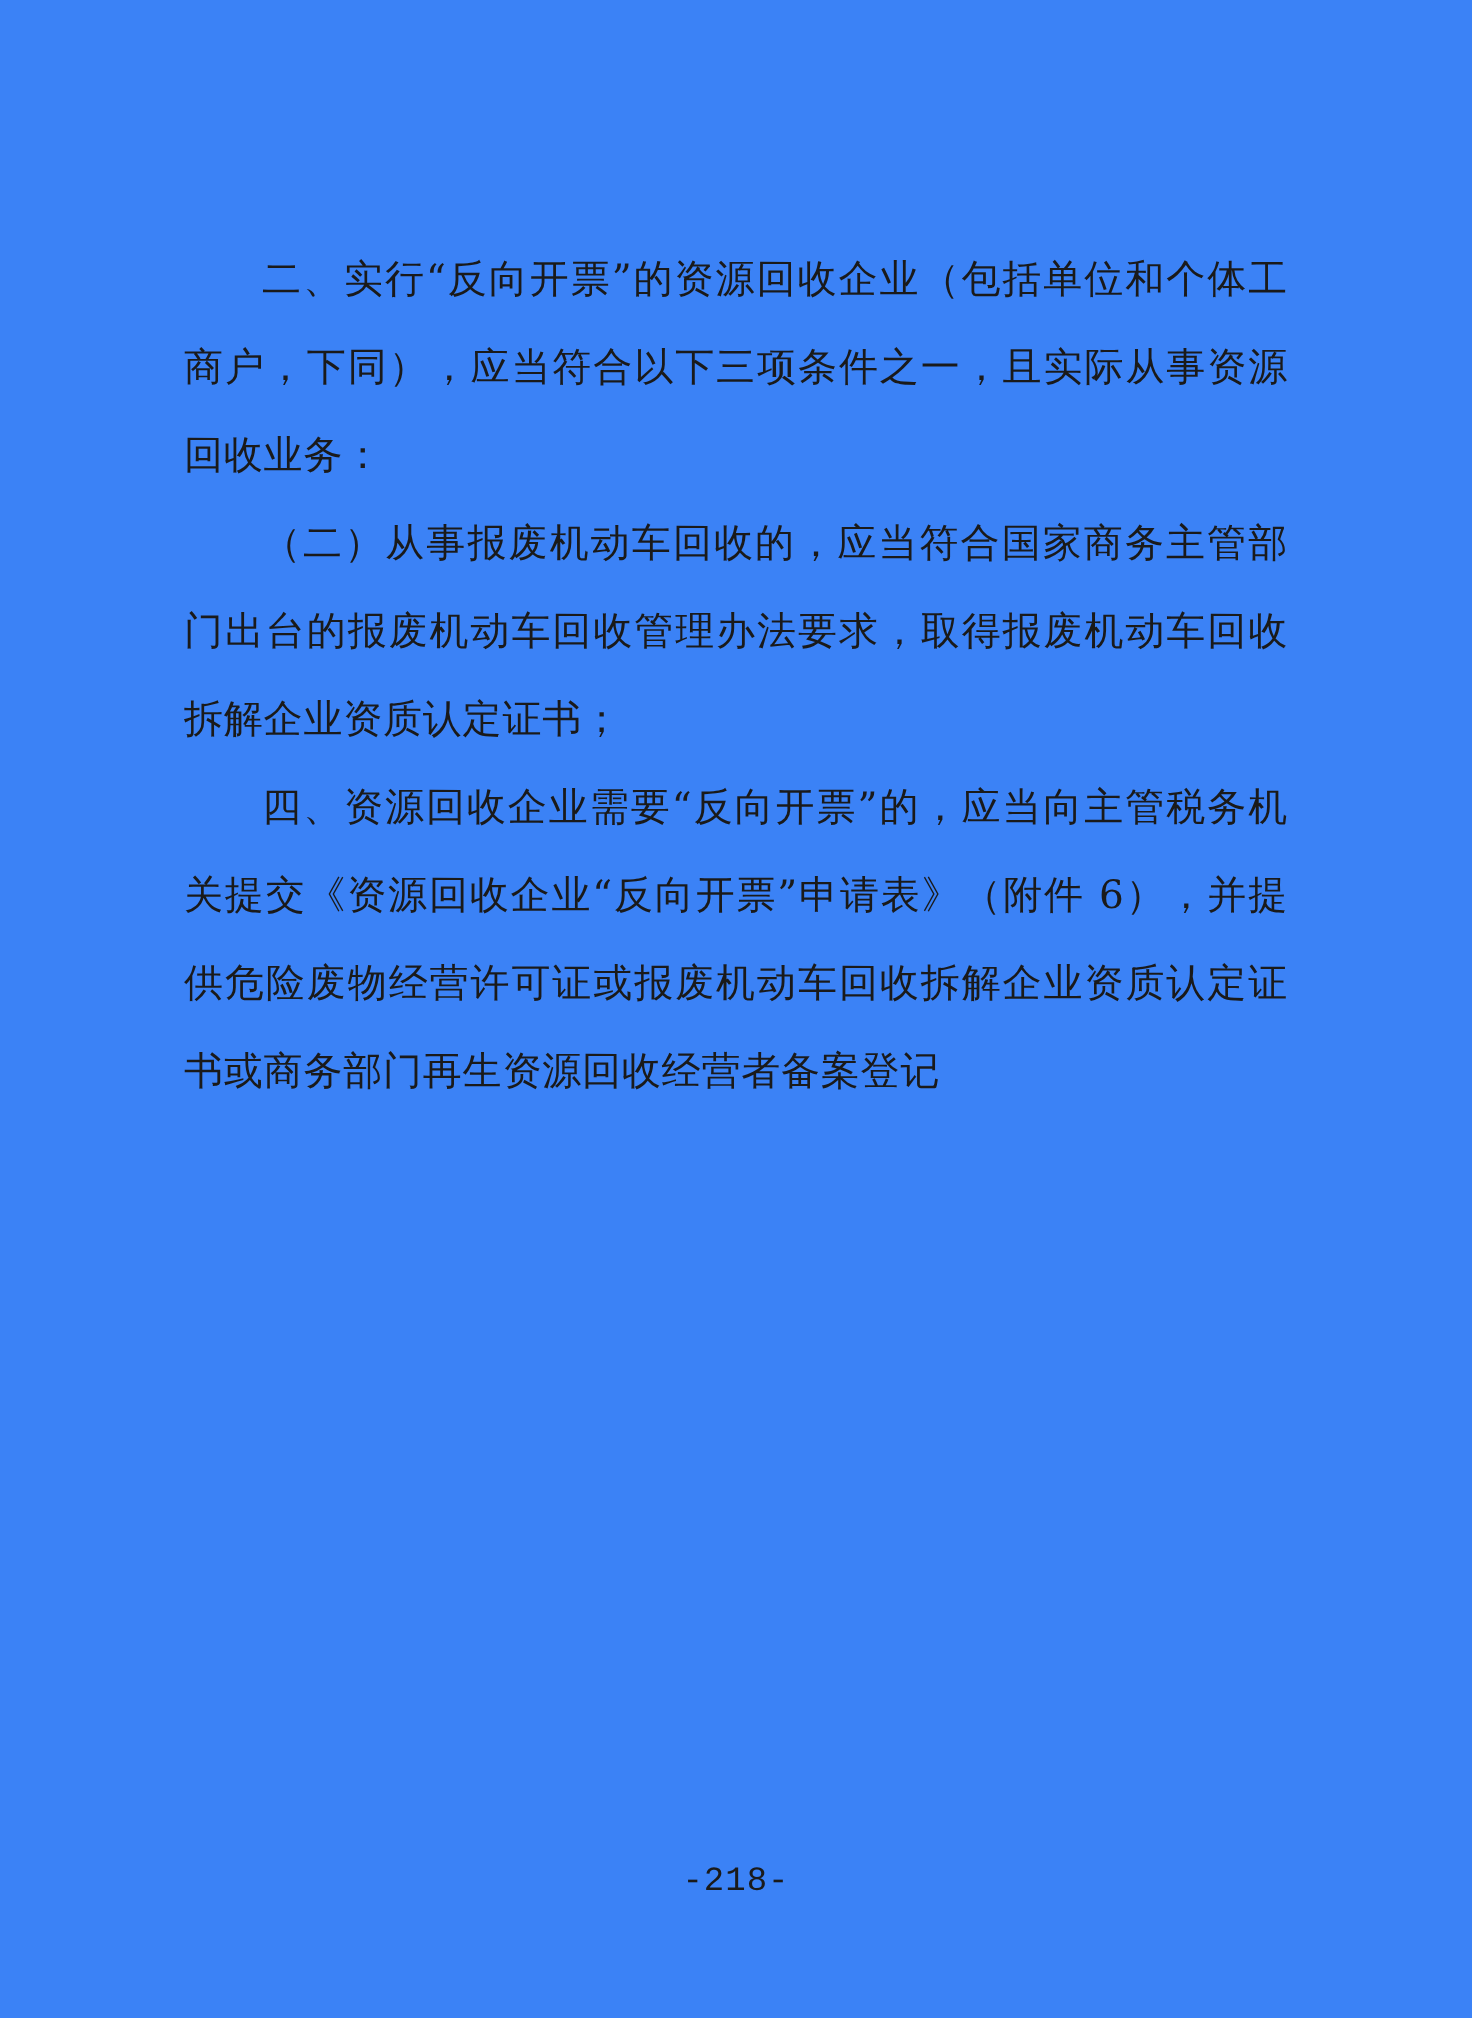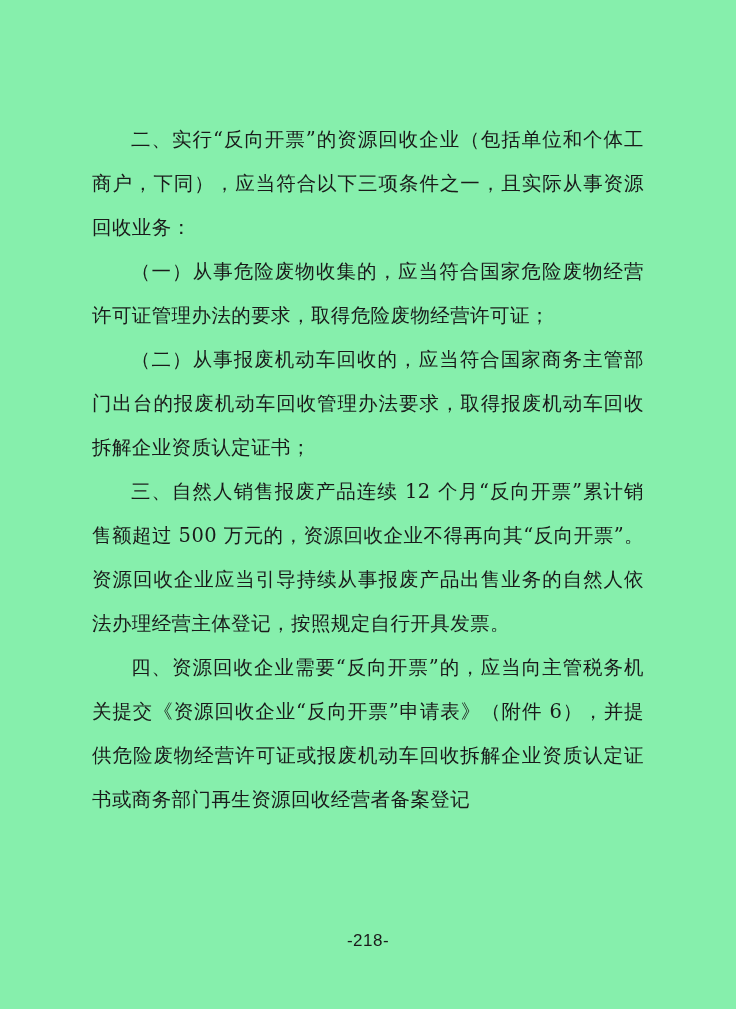--- a/index.html
+++ b/index.html
@@ -13,54 +13,52 @@
     font-family: "DejaVu Serif", serif;
     color: #000000;
     overflow: hidden;
   }
   .page {
     position: relative;
     width: 736px;
     height: 1009px;
     box-sizing: border-box;
     padding: 118px 92px 0 92px;
-    background: #86efac;
+    background: #3b82f6;
   }
   .body-text {
     font-size: 19.5px;
     line-height: 44px;
     text-align: justify;
     text-justify: inter-ideograph;
     letter-spacing: 0.4px;
     color: #1a1a1a;
   }
   .para {
     margin: 0 0 0 0;
     text-indent: 2em;
   }
   .page-number {
     position: absolute;
     left: 0;
     right: 0;
     bottom: 58px;
     text-align: center;
     font-size: 17px;
-    font-family: Liberation Sans, sans-serif;
+    font-family: Liberation Mono, monospace;
     color: #1a1a1a;
     letter-spacing: 0.5px;
   }
 </style>
 </head>
 <body>
 
 <div class="page">
 
   <div class="body-text">
     <p class="para">二、实行“反向开票”的资源回收企业（包括单位和个体工商户，下同），应当符合以下三项条件之一，且实际从事资源回收业务：</p>
-    <p class="para">（一）从事危险废物收集的，应当符合国家危险废物经营许可证管理办法的要求，取得危险废物经营许可证；</p>
     <p class="para">（二）从事报废机动车回收的，应当符合国家商务主管部门出台的报废机动车回收管理办法要求，取得报废机动车回收拆解企业资质认定证书；</p>
-    <p class="para">三、自然人销售报废产品连续 12 个月“反向开票”累计销售额超过 500 万元的，资源回收企业不得再向其“反向开票”。资源回收企业应当引导持续从事报废产品出售业务的自然人依法办理经营主体登记，按照规定自行开具发票。</p>
     <p class="para">四、资源回收企业需要“反向开票”的，应当向主管税务机关提交《资源回收企业“反向开票”申请表》（附件 6），并提供危险废物经营许可证或报废机动车回收拆解企业资质认定证书或商务部门再生资源回收经营者备案登记</p>
   </div>
 
   <div class="page-number">-218-</div>
 
 </div>
 
 </body></html>

